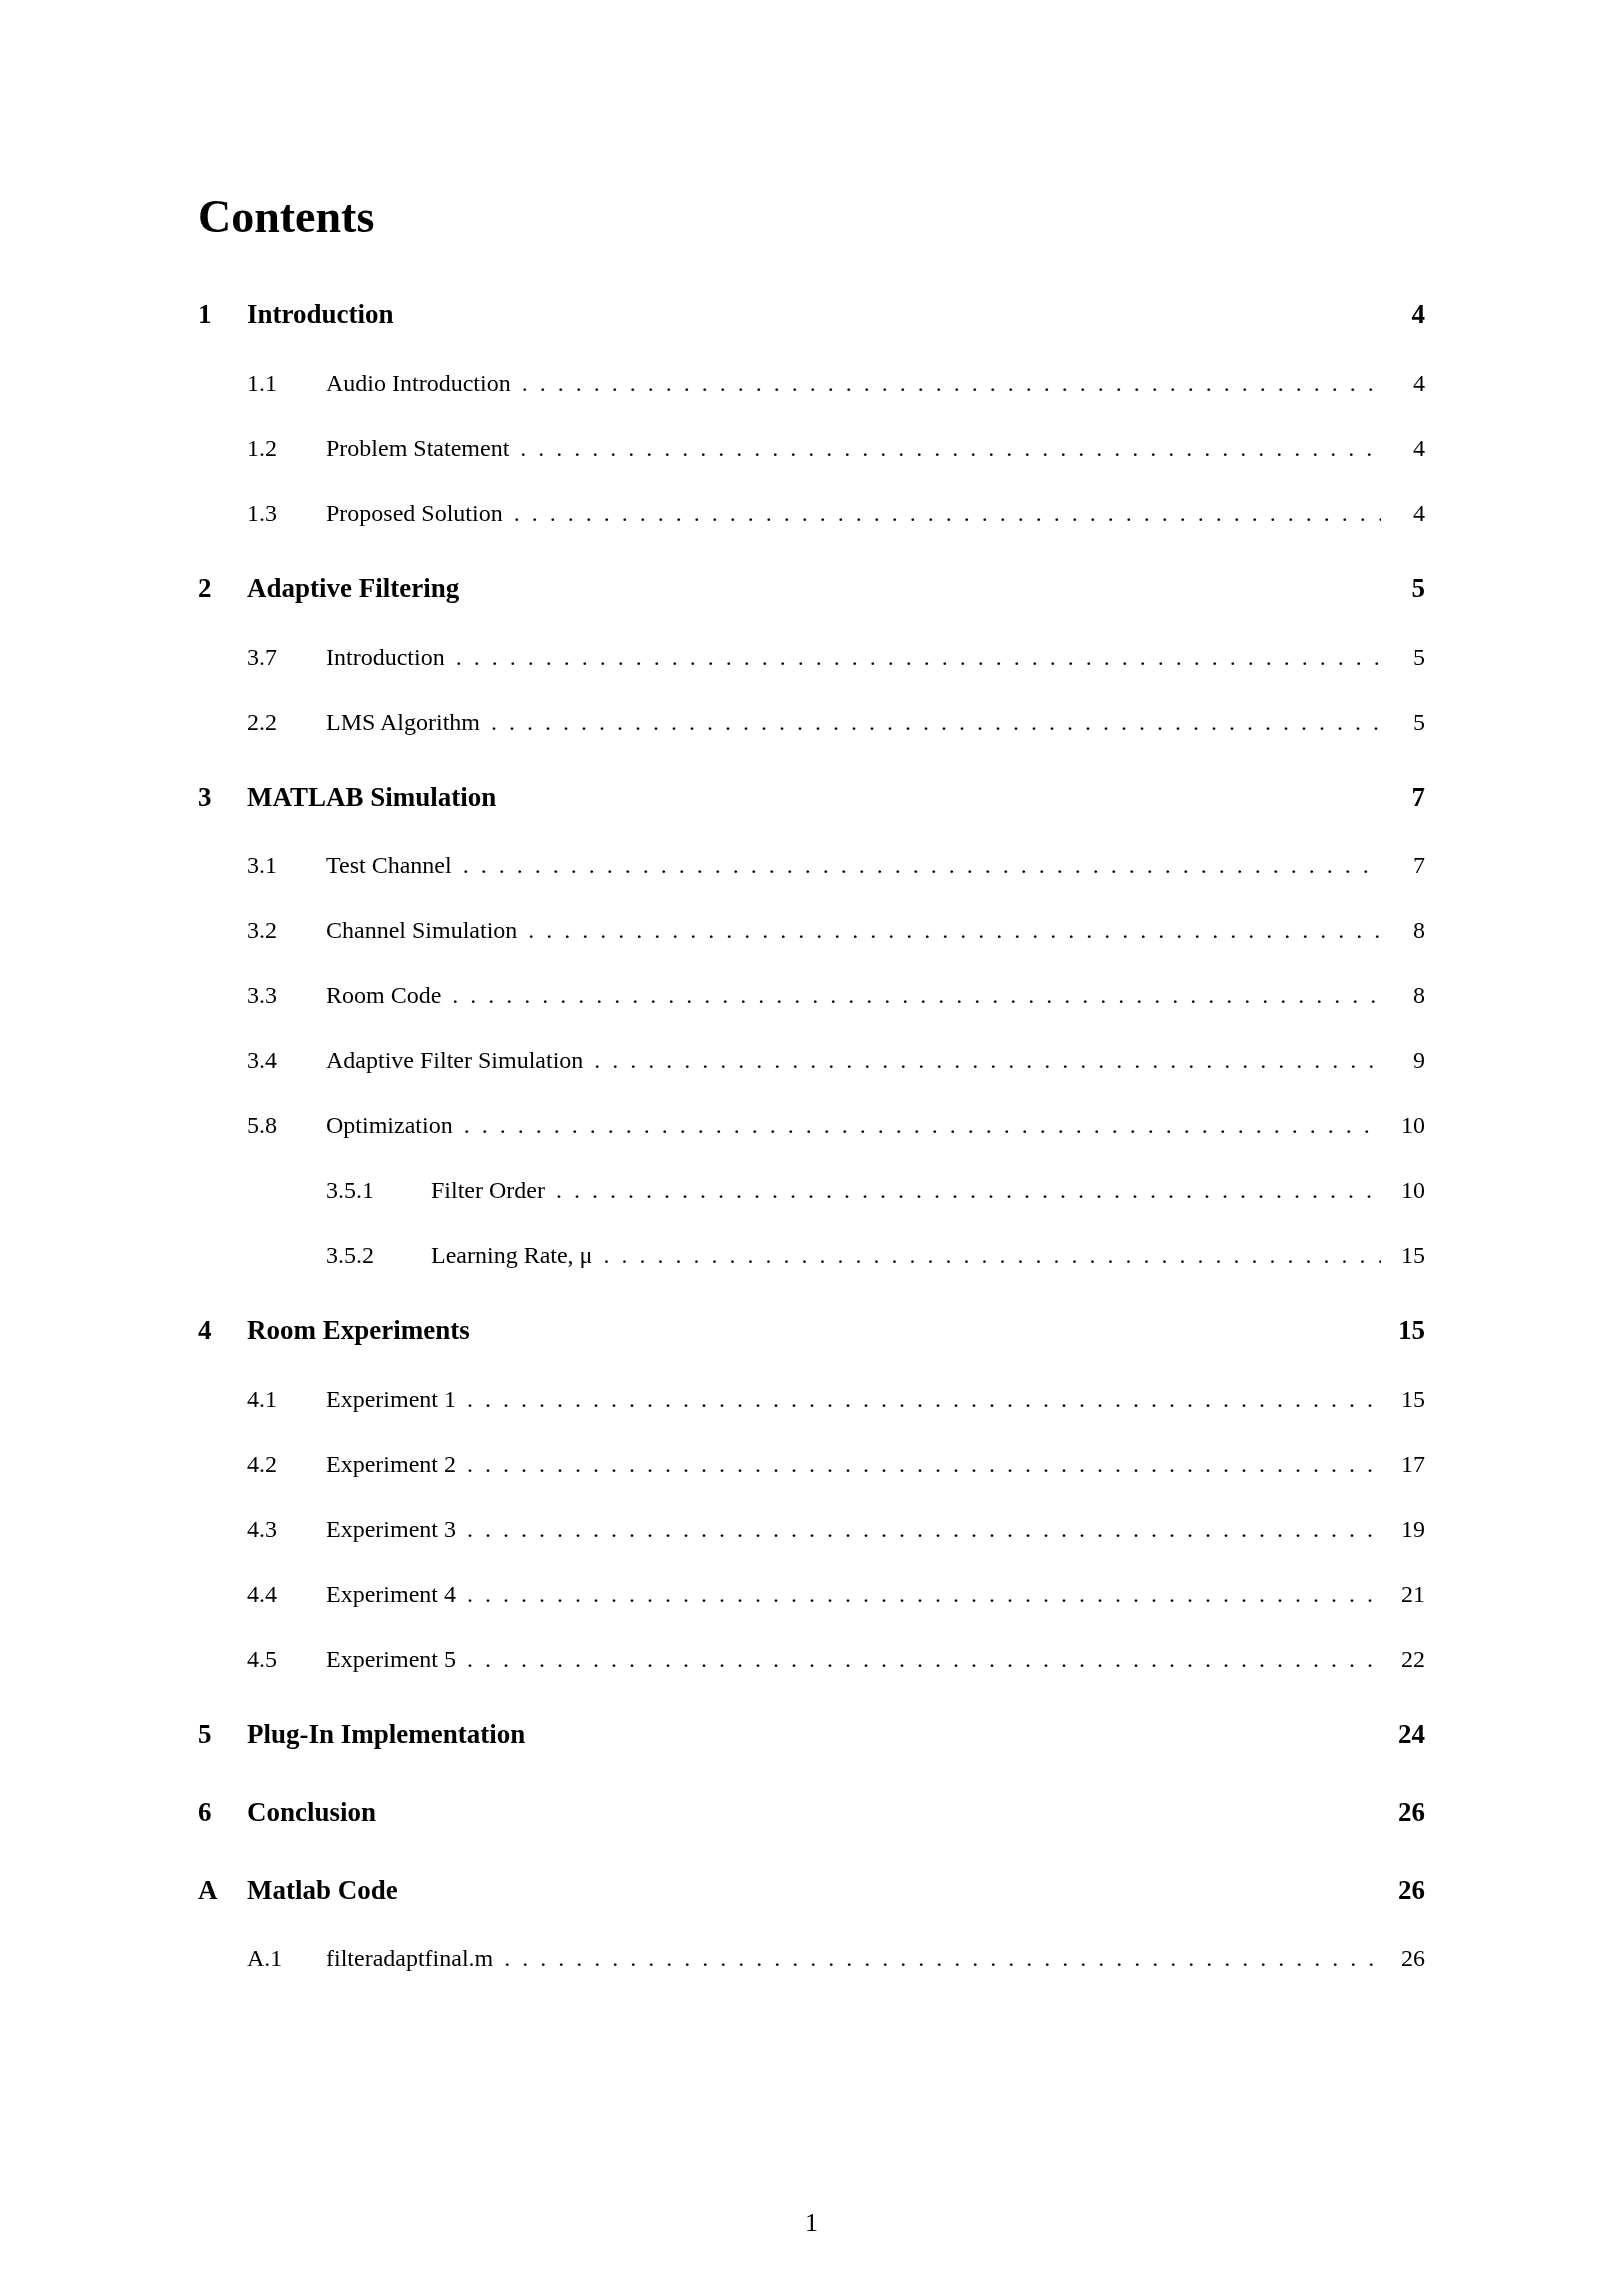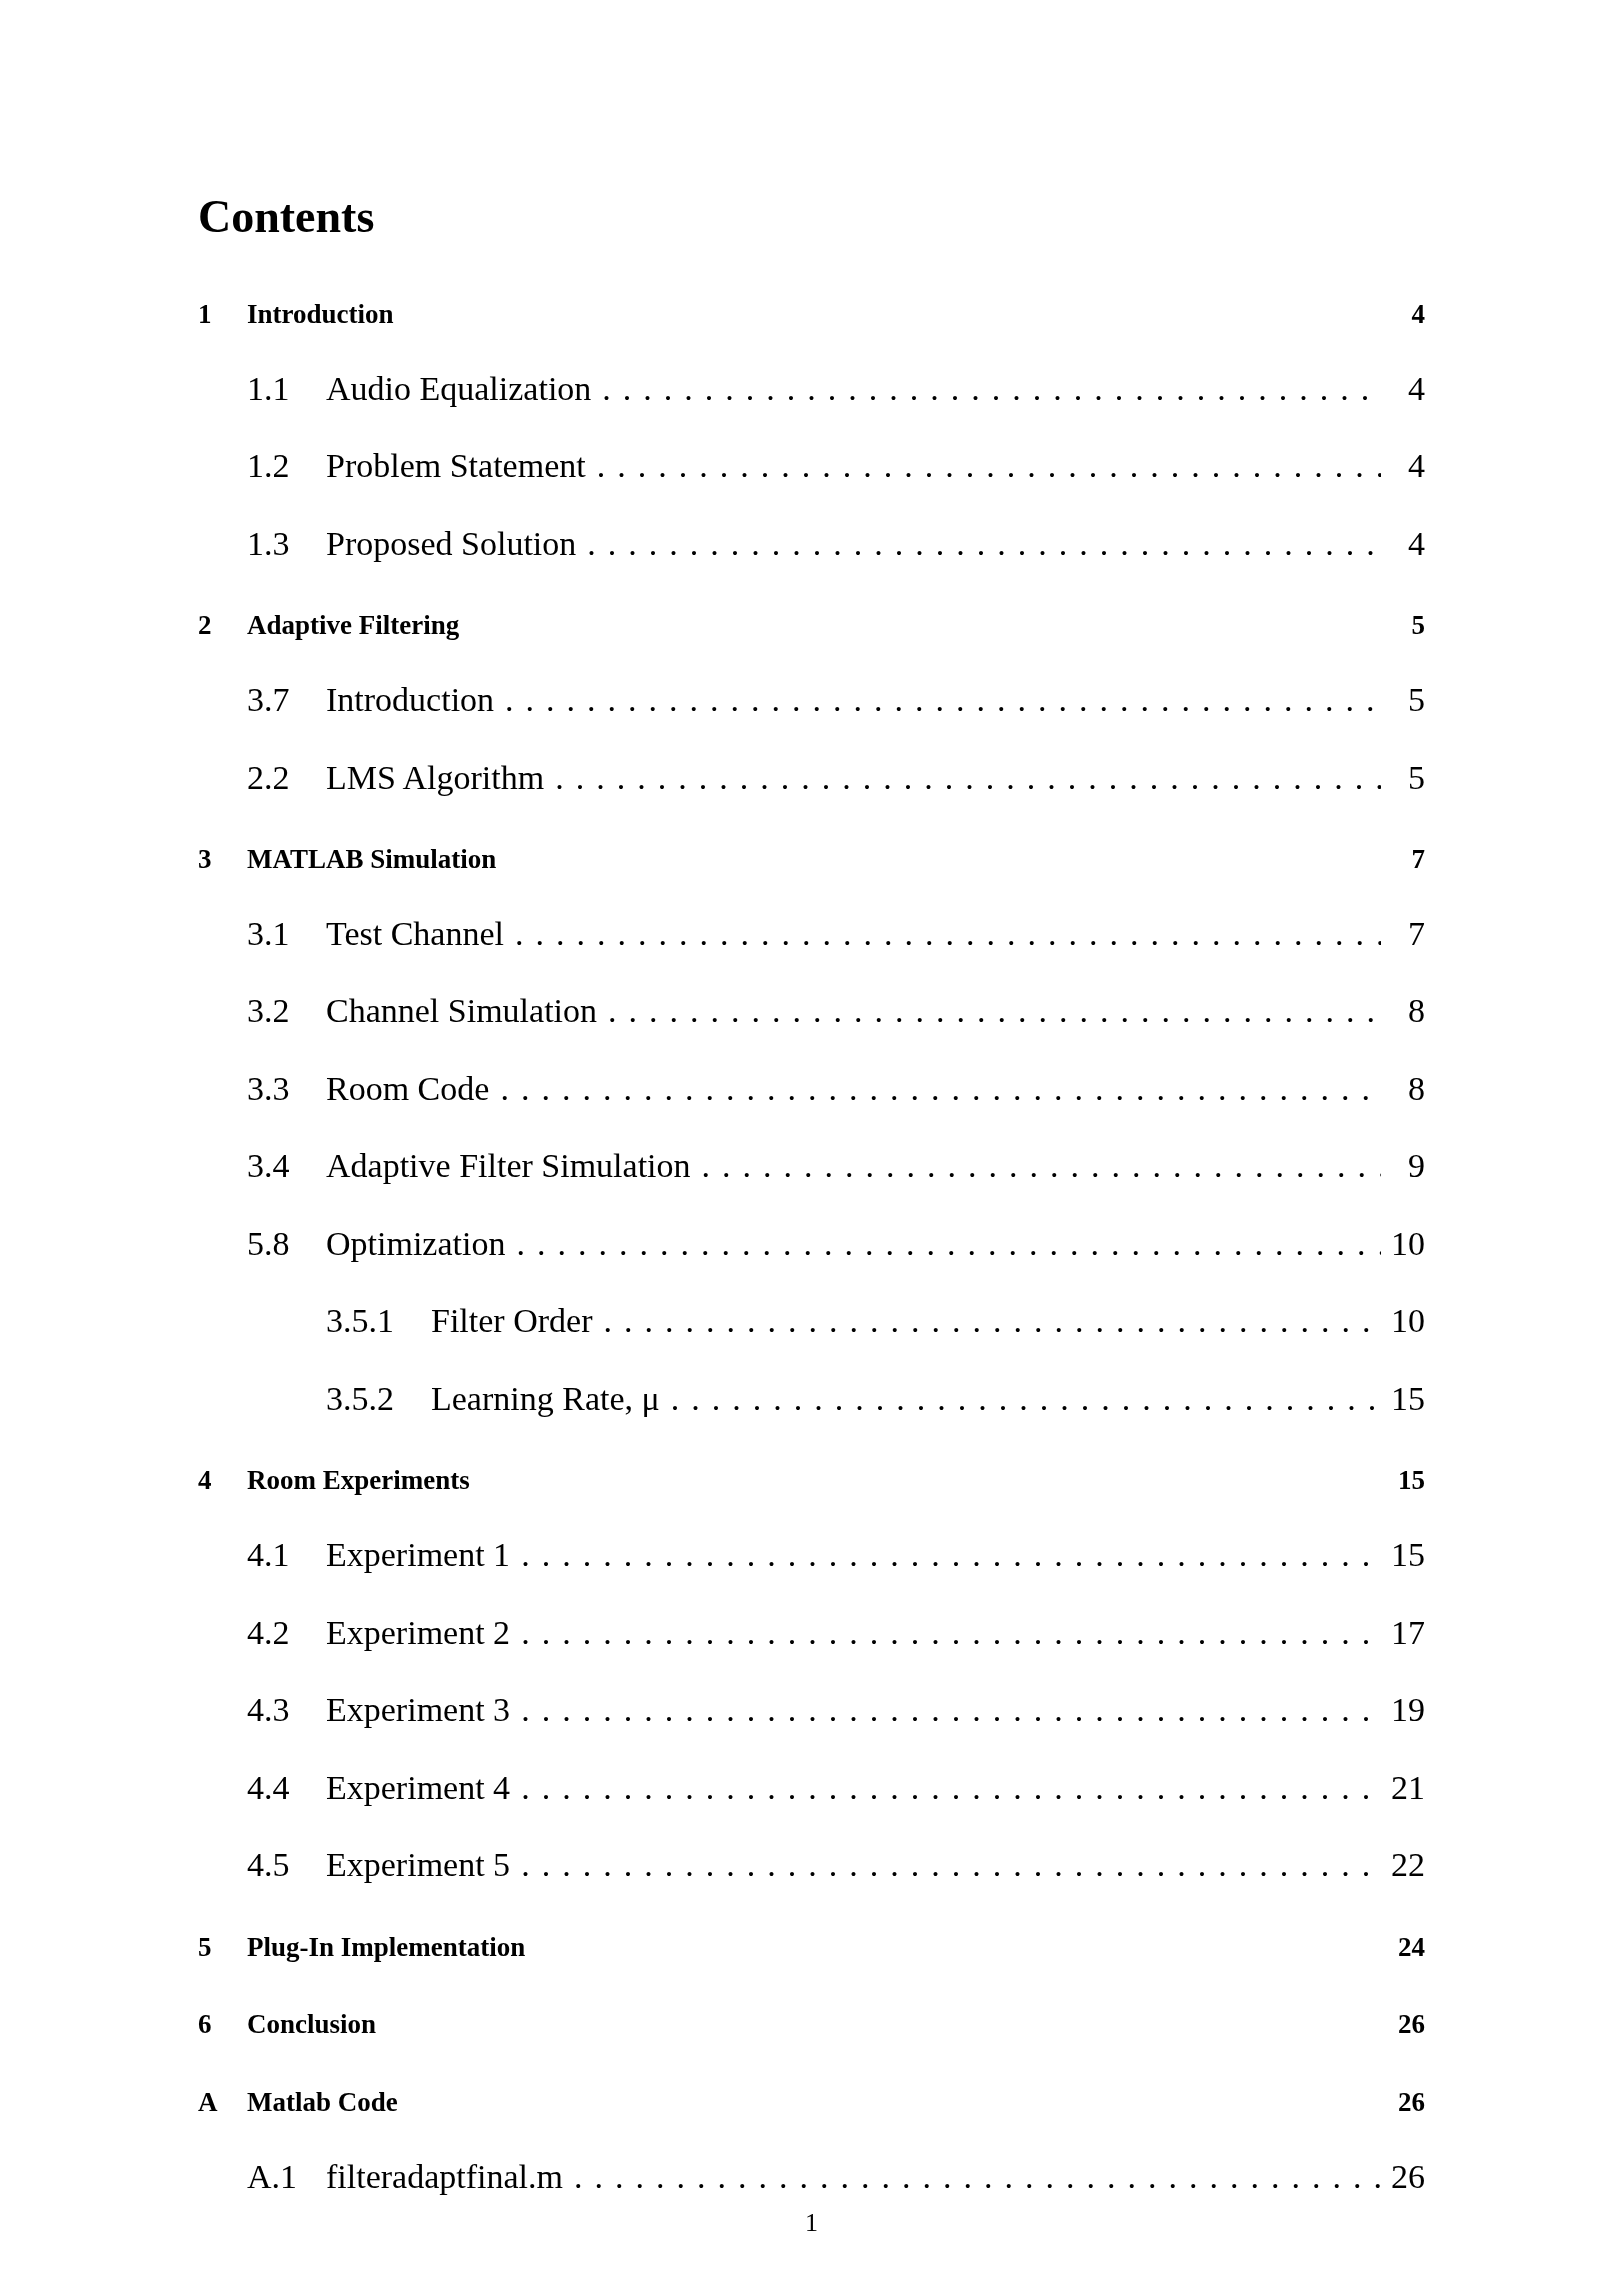--- a/index.html
+++ b/index.html
@@ -17,21 +17,21 @@
   }
   .contents-heading {
     font-size: 46px;
     font-weight: bold;
     margin-bottom: 55px;
   }
   .toc-list { width: 100%; }
   .row {
     display: flex;
     align-items: baseline;
-    font-size: 34px;
+    font-size: 24px;
     line-height: 1.25;
     margin-bottom: 35px;
   }
   .row.level-0 {
     font-weight: bold;
     font-size: 27px;
     margin-top: 44px;
     margin-bottom: 36px;
   }
   .row.level-0 .num { width: 49px; flex-shrink: 0; }
@@ -72,21 +72,21 @@
   <div class="toc-list">
   <div class="row level-0">
     <span class="num">1</span>
     <span class="title">Introduction</span>
     <span class="leader"></span>
     <span class="page-num">4</span>
   </div>
 
   <div class="row level-1">
     <span class="num">1.1</span>
-    <span class="title">Audio Equalization</span>
+    <span class="title">Audio Introduction</span>
     <span class="leader">........................................................................................................................</span>
     <span class="page-num">4</span>
   </div>
 
   <div class="row level-1">
     <span class="num">1.2</span>
     <span class="title">Problem Statement</span>
     <span class="leader">........................................................................................................................</span>
     <span class="page-num">4</span>
   </div>

